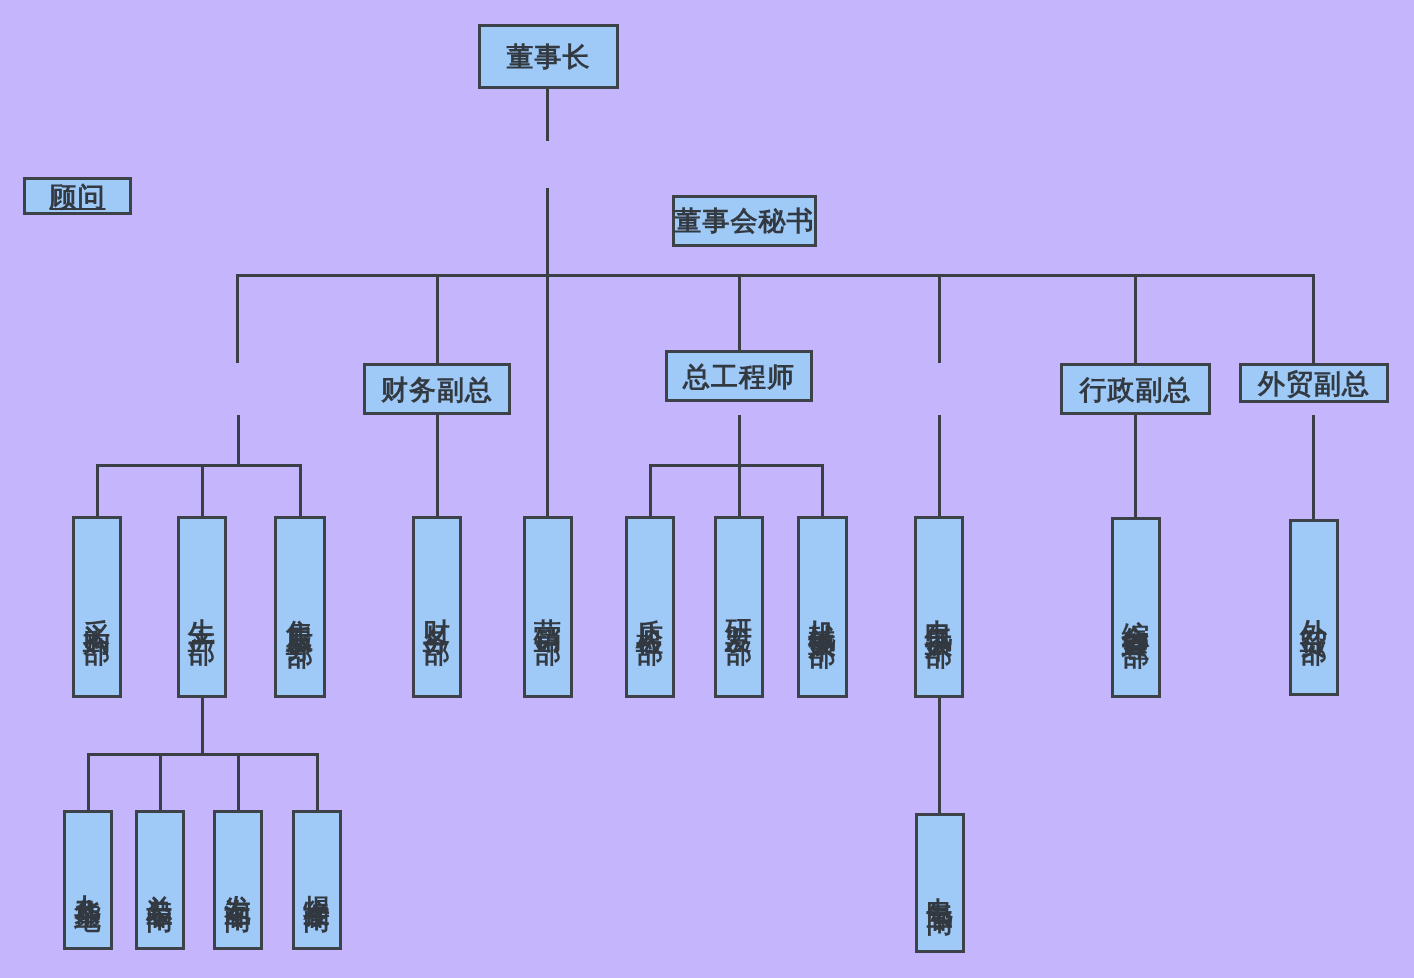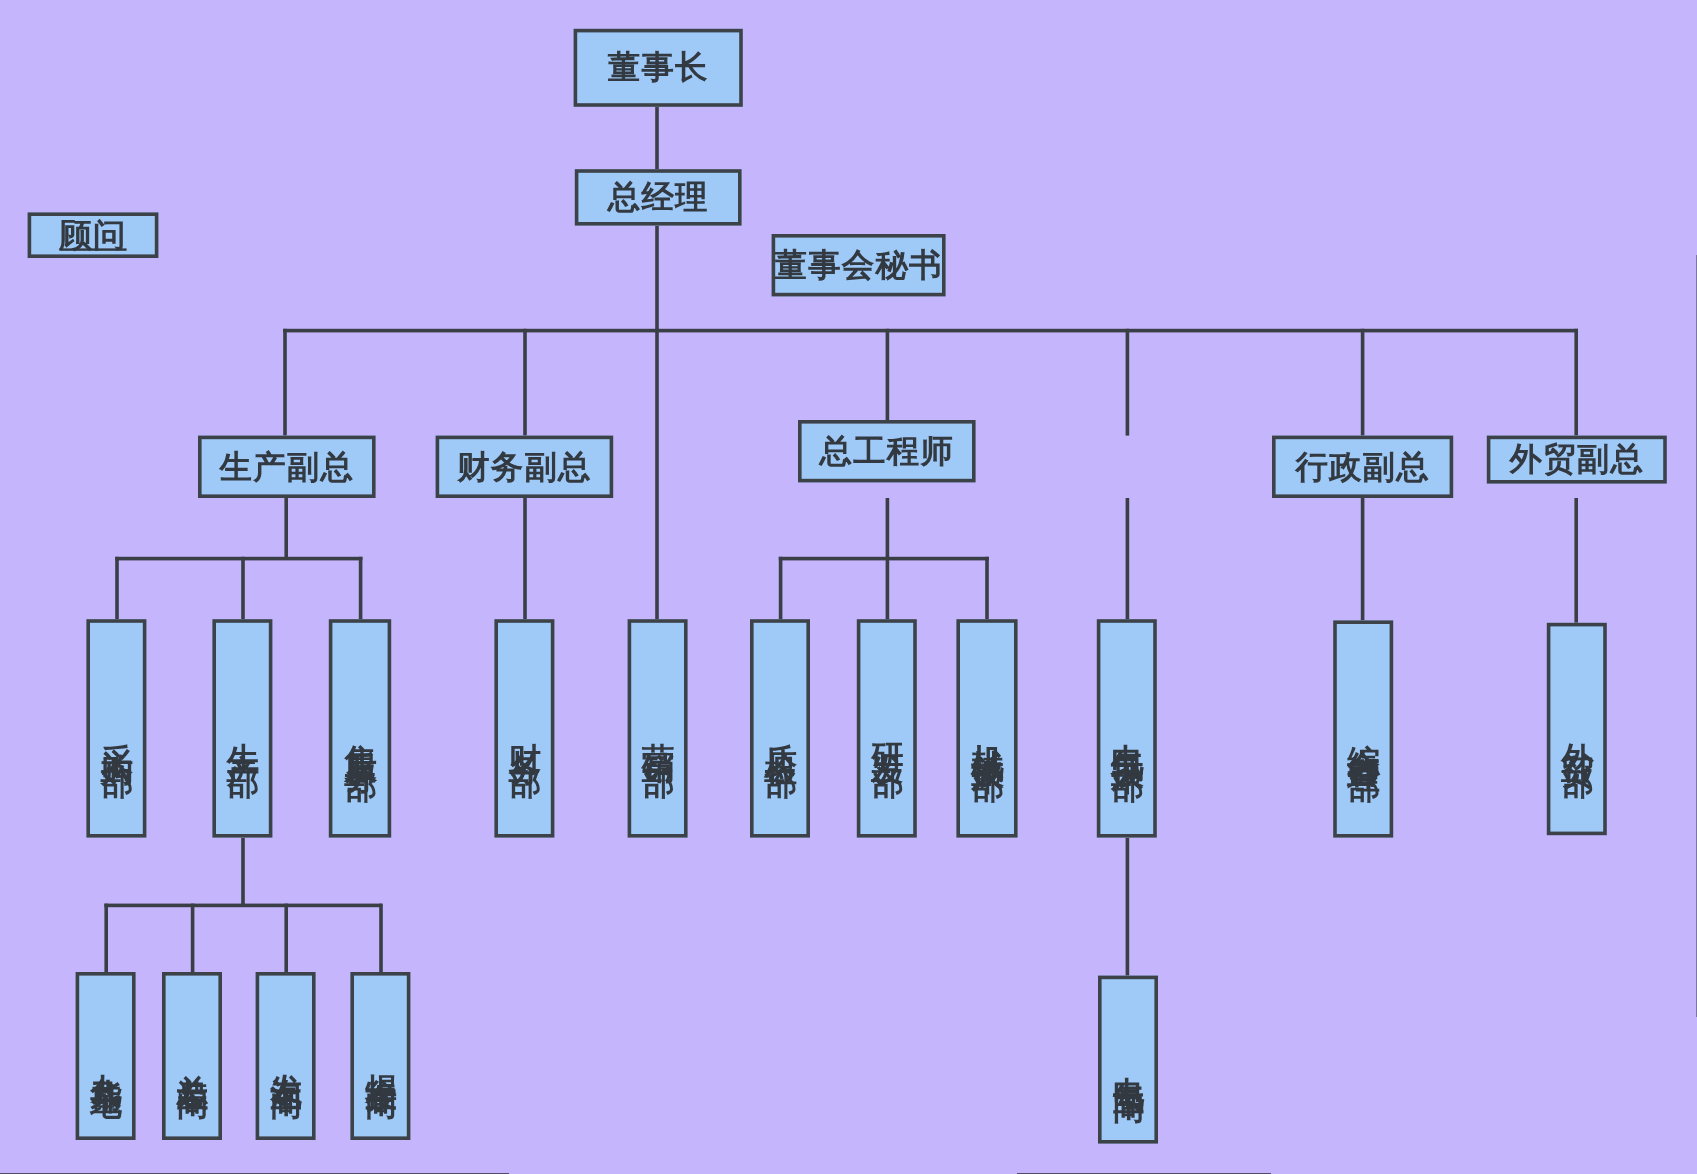--- a/index.html
+++ b/index.html
@@ -18,21 +18,21 @@
     writing-mode:vertical-rl;text-orientation:upright;
     letter-spacing:9px;padding-top:6px;
   }
   .node.v.tight{letter-spacing:5px;}
   .node.v.small{letter-spacing:4px;font-size:26px;padding-top:4px;}
   .line{position:absolute;background:#3a3f45;}
   
   #n-chairman{left:478px;top:24px;width:141px;height:65px;}
   #n-gm{left:479px;top:141px;width:139px;height:47px;}
   #n-advisor{left:23px;top:177px;width:109px;height:38px;text-decoration:underline;}
-  #n-secretary{left:643px;top:195px;width:145px;height:52px;font-family:Liberation Serif, serif;}
+  #n-secretary{left:672px;top:195px;width:145px;height:52px;font-family:Liberation Serif, serif;}
   #n-production-vp{left:165px;top:363px;width:148px;height:52px;}
   #n-finance-vp{left:363px;top:363px;width:148px;height:52px;}
   #n-chief-engineer{left:665px;top:350px;width:148px;height:52px;}
   #n-deputy-chief-engineer{left:865px;top:363px;width:148px;height:52px;}
   #n-admin-vp{left:1060px;top:363px;width:151px;height:52px;text-align:right;}
   #n-foreign-trade-vp{left:1239px;top:363px;width:150px;height:40px;}
   #n-purchasing{left:72px;top:516px;width:50px;height:182px;}
   #n-production-dept{left:177px;top:516px;width:50px;height:182px;}
   #n-after-sales{left:274px;top:516px;width:52px;height:182px;}
   #n-finance-dept{left:412px;top:516px;width:50px;height:182px;}
@@ -110,25 +110,23 @@
   <div class="line" id="l-v20"></div>
   <div class="line" id="l-v21"></div>
   <div class="line" id="l-h4"></div>
   <div class="line" id="l-v22"></div>
   <div class="line" id="l-v23"></div>
   <div class="line" id="l-v24"></div>
   <div class="line" id="l-v25"></div>
   <div class="line" id="l-v26"></div>
 
   <div class="node h" id="n-chairman">董事长</div>
-  <div class="node h" id="n-gm">总经理</div>
   <div class="node h" id="n-advisor">顾问</div>
   <div class="node h" id="n-secretary">董事会秘书</div>
 
-  <div class="node h" id="n-production-vp">生产副总</div>
   <div class="node h" id="n-finance-vp">财务副总</div>
   <div class="node h" id="n-chief-engineer">总工程师</div>
   <div class="node h" id="n-admin-vp">行政副总</div>
   <div class="node h" id="n-foreign-trade-vp">外贸副总</div>
 
   <div class="node v" id="n-purchasing">采购部</div>
   <div class="node v" id="n-production-dept">生产部</div>
   <div class="node v tight" id="n-after-sales">售后服务部</div>
   <div class="node v" id="n-finance-dept">财务部</div>
   <div class="node v" id="n-marketing">营销部</div>

